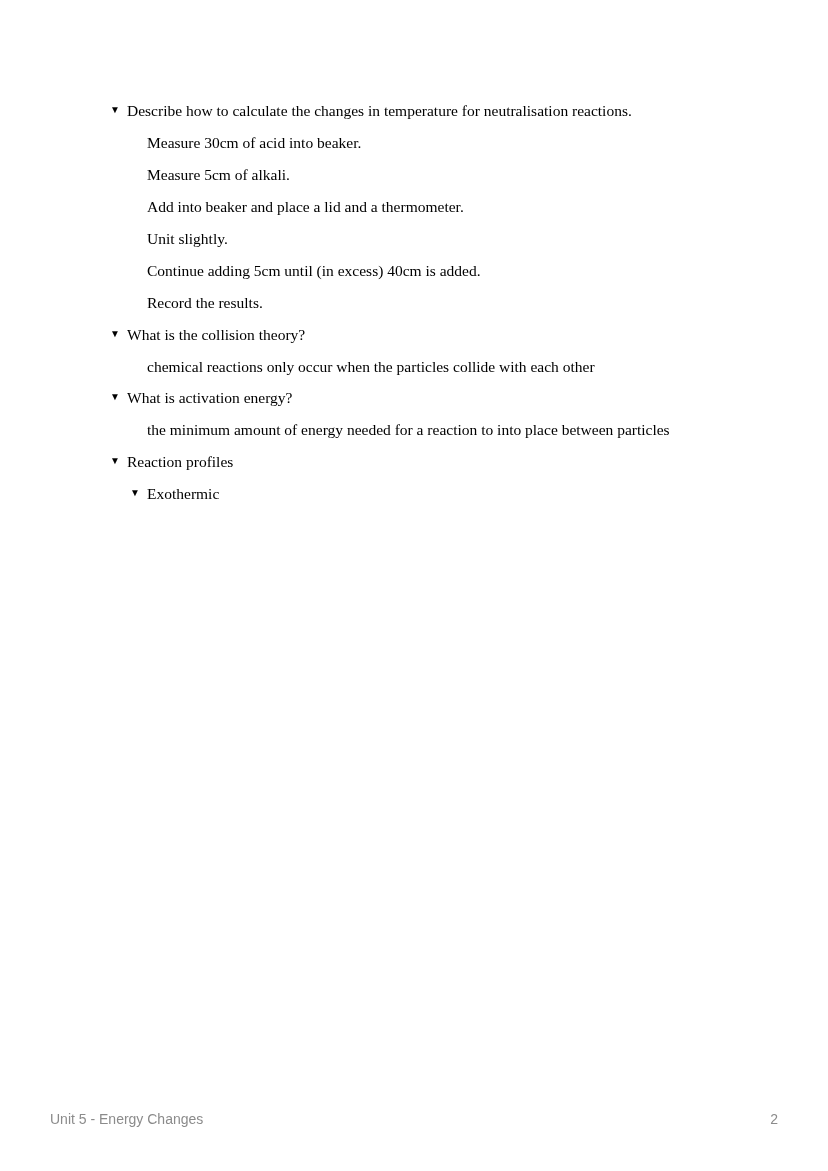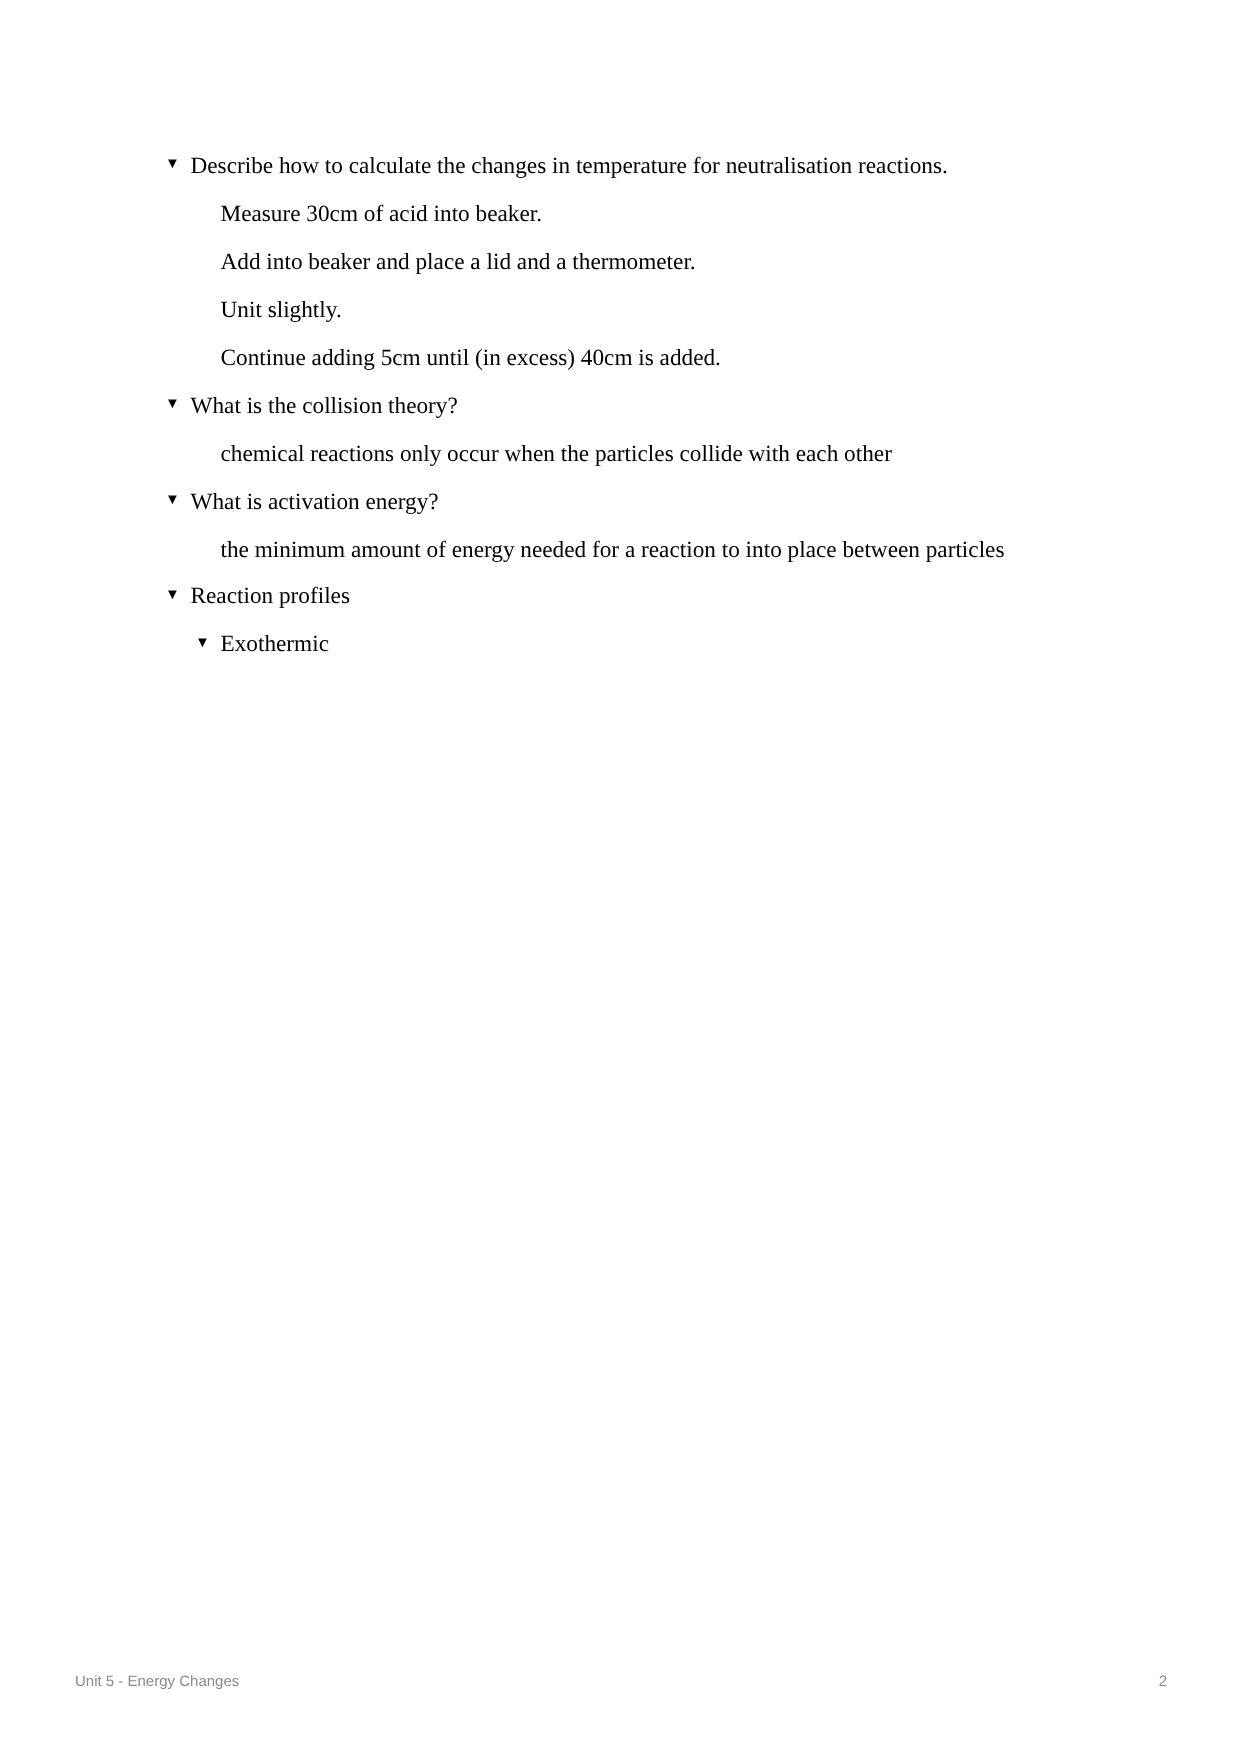--- a/index.html
+++ b/index.html
@@ -61,21 +61,21 @@
   }
 
   .footer {
     position: absolute;
     left: 50px;
     right: 50px;
     bottom: 44px;
     display: flex;
     justify-content: space-between;
     align-items: baseline;
-    font-size: 10px;
+    font-size: 14px;
     color: #8b8b8b;
   }
   .footer .fleft { text-align: left; }
   .footer .fright { text-align: right; }
 </style>
 </head>
 <body>
 
 <div class="page">
 
@@ -83,29 +83,37 @@
       <div class="node lvl0">
         <span class="arrow">▼</span>
         <span class="txt">Describe how to calculate the changes in temperature for neutralisation reactions.</span>
       </div>
       <div class="node lvl1">
         <span class="arrow empty"></span>
         <span class="txt">Measure 30cm of acid into beaker.</span>
       </div>
       <div class="node lvl1">
         <span class="arrow empty"></span>
+        <span class="txt"> Measure 5cm of alkali.</span>
+      </div>
+      <div class="node lvl1">
+        <span class="arrow empty"></span>
         <span class="txt">Add into beaker and place a lid and a thermometer.</span>
       </div>
       <div class="node lvl1">
         <span class="arrow empty"></span>
         <span class="txt">Unit slightly.</span>
       </div>
       <div class="node lvl1">
         <span class="arrow empty"></span>
         <span class="txt">Continue adding 5cm until (in excess) 40cm is added.</span>
+      </div>
+      <div class="node lvl1">
+        <span class="arrow empty"></span>
+        <span class="txt">Record the results.</span>
       </div>
       <div class="node lvl0">
         <span class="arrow">▼</span>
         <span class="txt">What is the collision theory?</span>
       </div>
       <div class="node lvl1">
         <span class="arrow empty"></span>
         <span class="txt">chemical reactions only occur when the particles collide with each other</span>
       </div>
       <div class="node lvl0">

